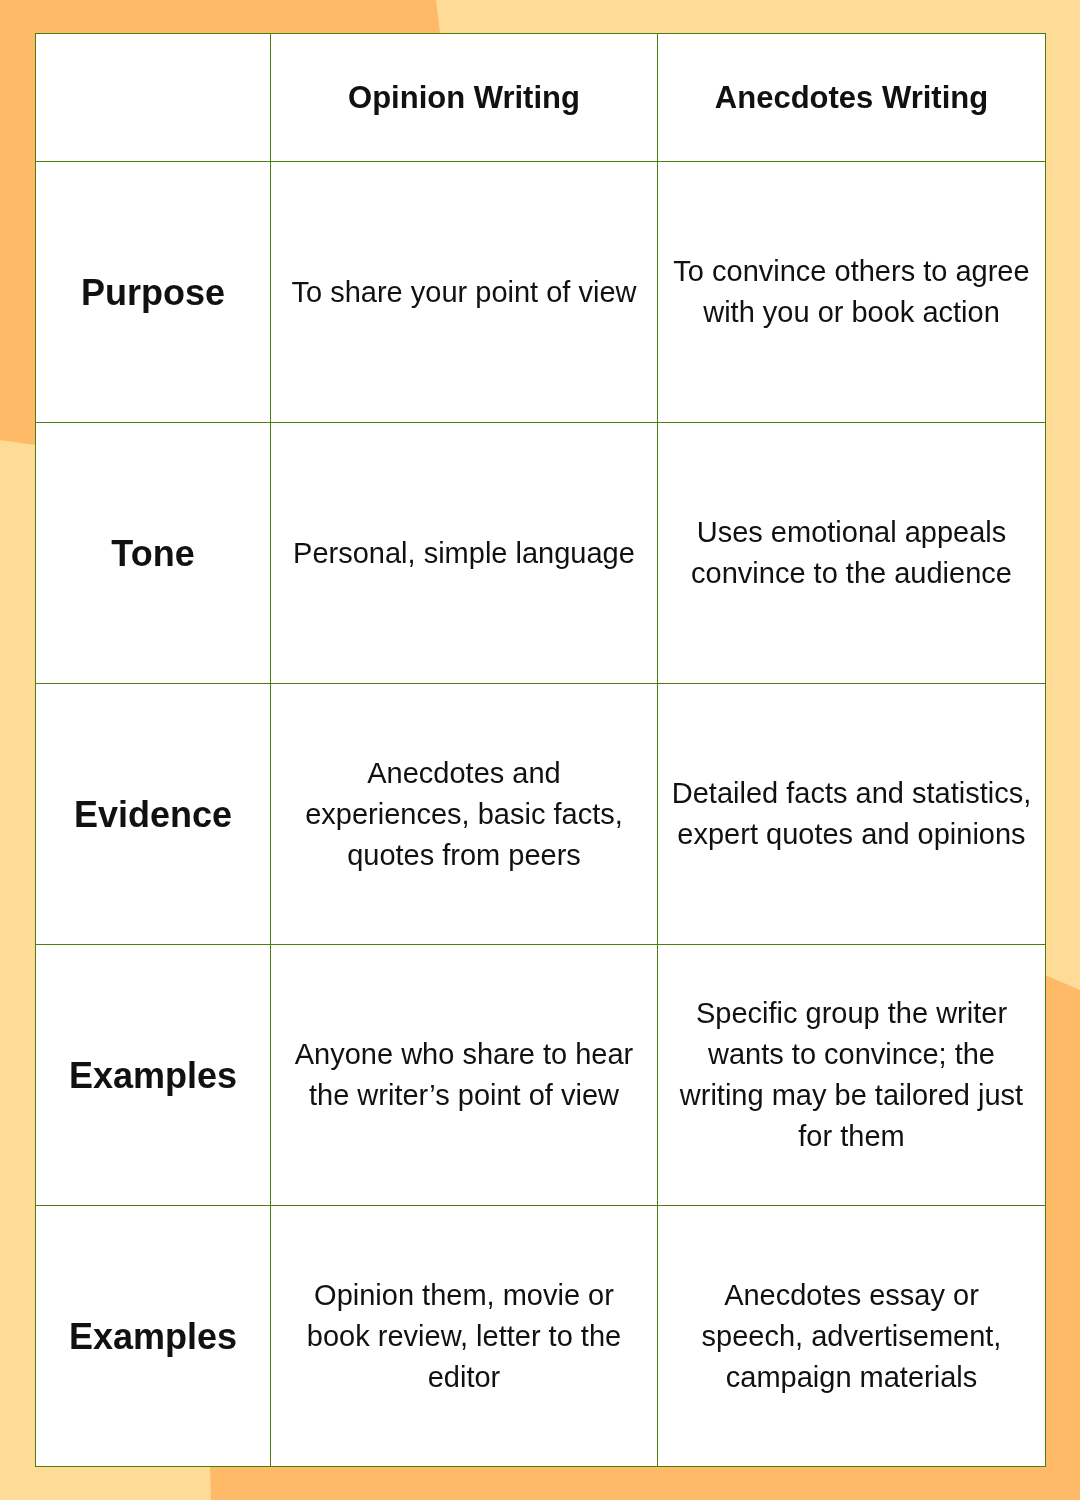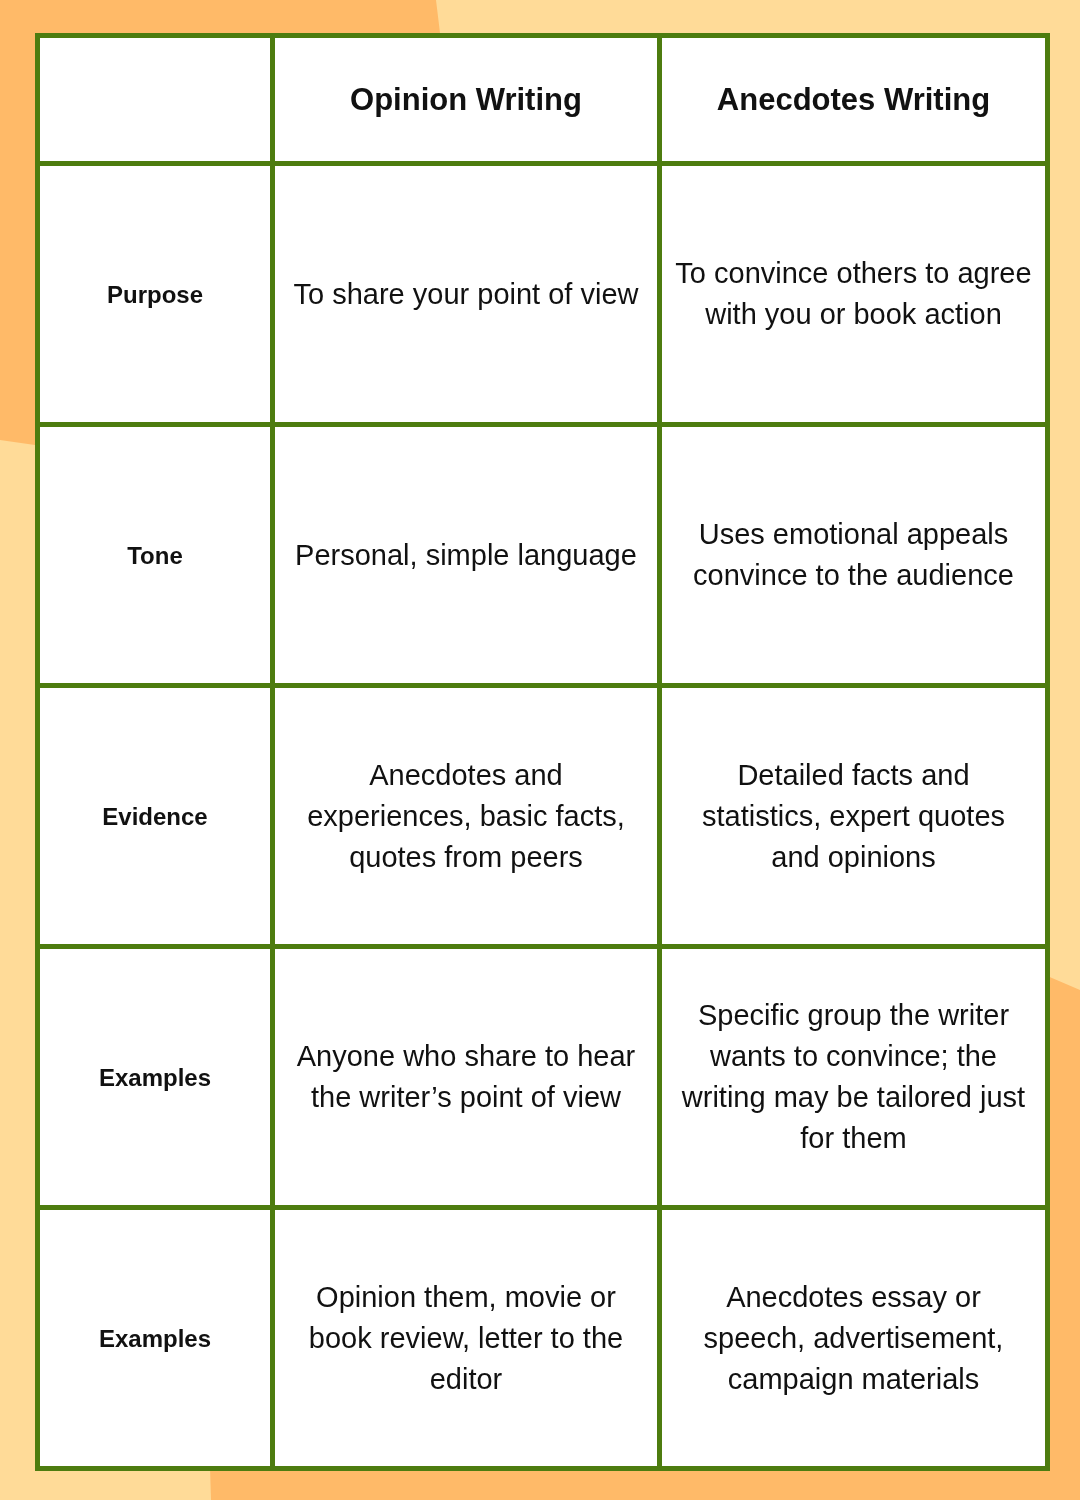--- a/index.html
+++ b/index.html
@@ -1,20 +1,20 @@
 <!DOCTYPE html>
 <html><head>
 <meta charset="utf-8">
 <style>
   html, body { margin:0; padding:0; }
   body { width:1080px; height:1500px; position:relative; overflow:hidden; background:#FFDB98; font-family:"Liberation Sans", sans-serif; }
   #bg-svg { position:absolute; left:0; top:0; width:1080px; height:1500px; }
   table.cmp { position:absolute; left:35px; top:33px; width:1010px; height:1434px; border-collapse:collapse; background:#fff; table-layout:fixed; }
-  table.cmp td { border:5px solid #4d7c0f; text-align:center; vertical-align:middle; color:#111; font-size:29px; line-height:41px; padding:0 12px; }
-  table.cmp td.rowhead { font-weight:bold; font-size:24px; }
+  table.cmp td { border:1px solid #4d7c0f; text-align:center; vertical-align:middle; color:#111; font-size:29px; line-height:41px; padding:0 12px; }
+  table.cmp td.rowhead { font-weight:bold; font-size:36px; }
   table.cmp td.colhead { font-weight:bold; font-size:31px; }
   col.c1 { width:235px; } col.c2 { width:387px; } col.c3 { width:388px; }
   tr.head { height:128px; }
   tr.body { height:261px; }
 </style>
 </head>
 <body>
 
 <svg id="bg-svg" viewBox="0 0 1080 1500">
   <path d="M0,0 L436,0 L440,33 L35,33 L35,445 L0,440 Z" fill="#FFBA68"></path>

